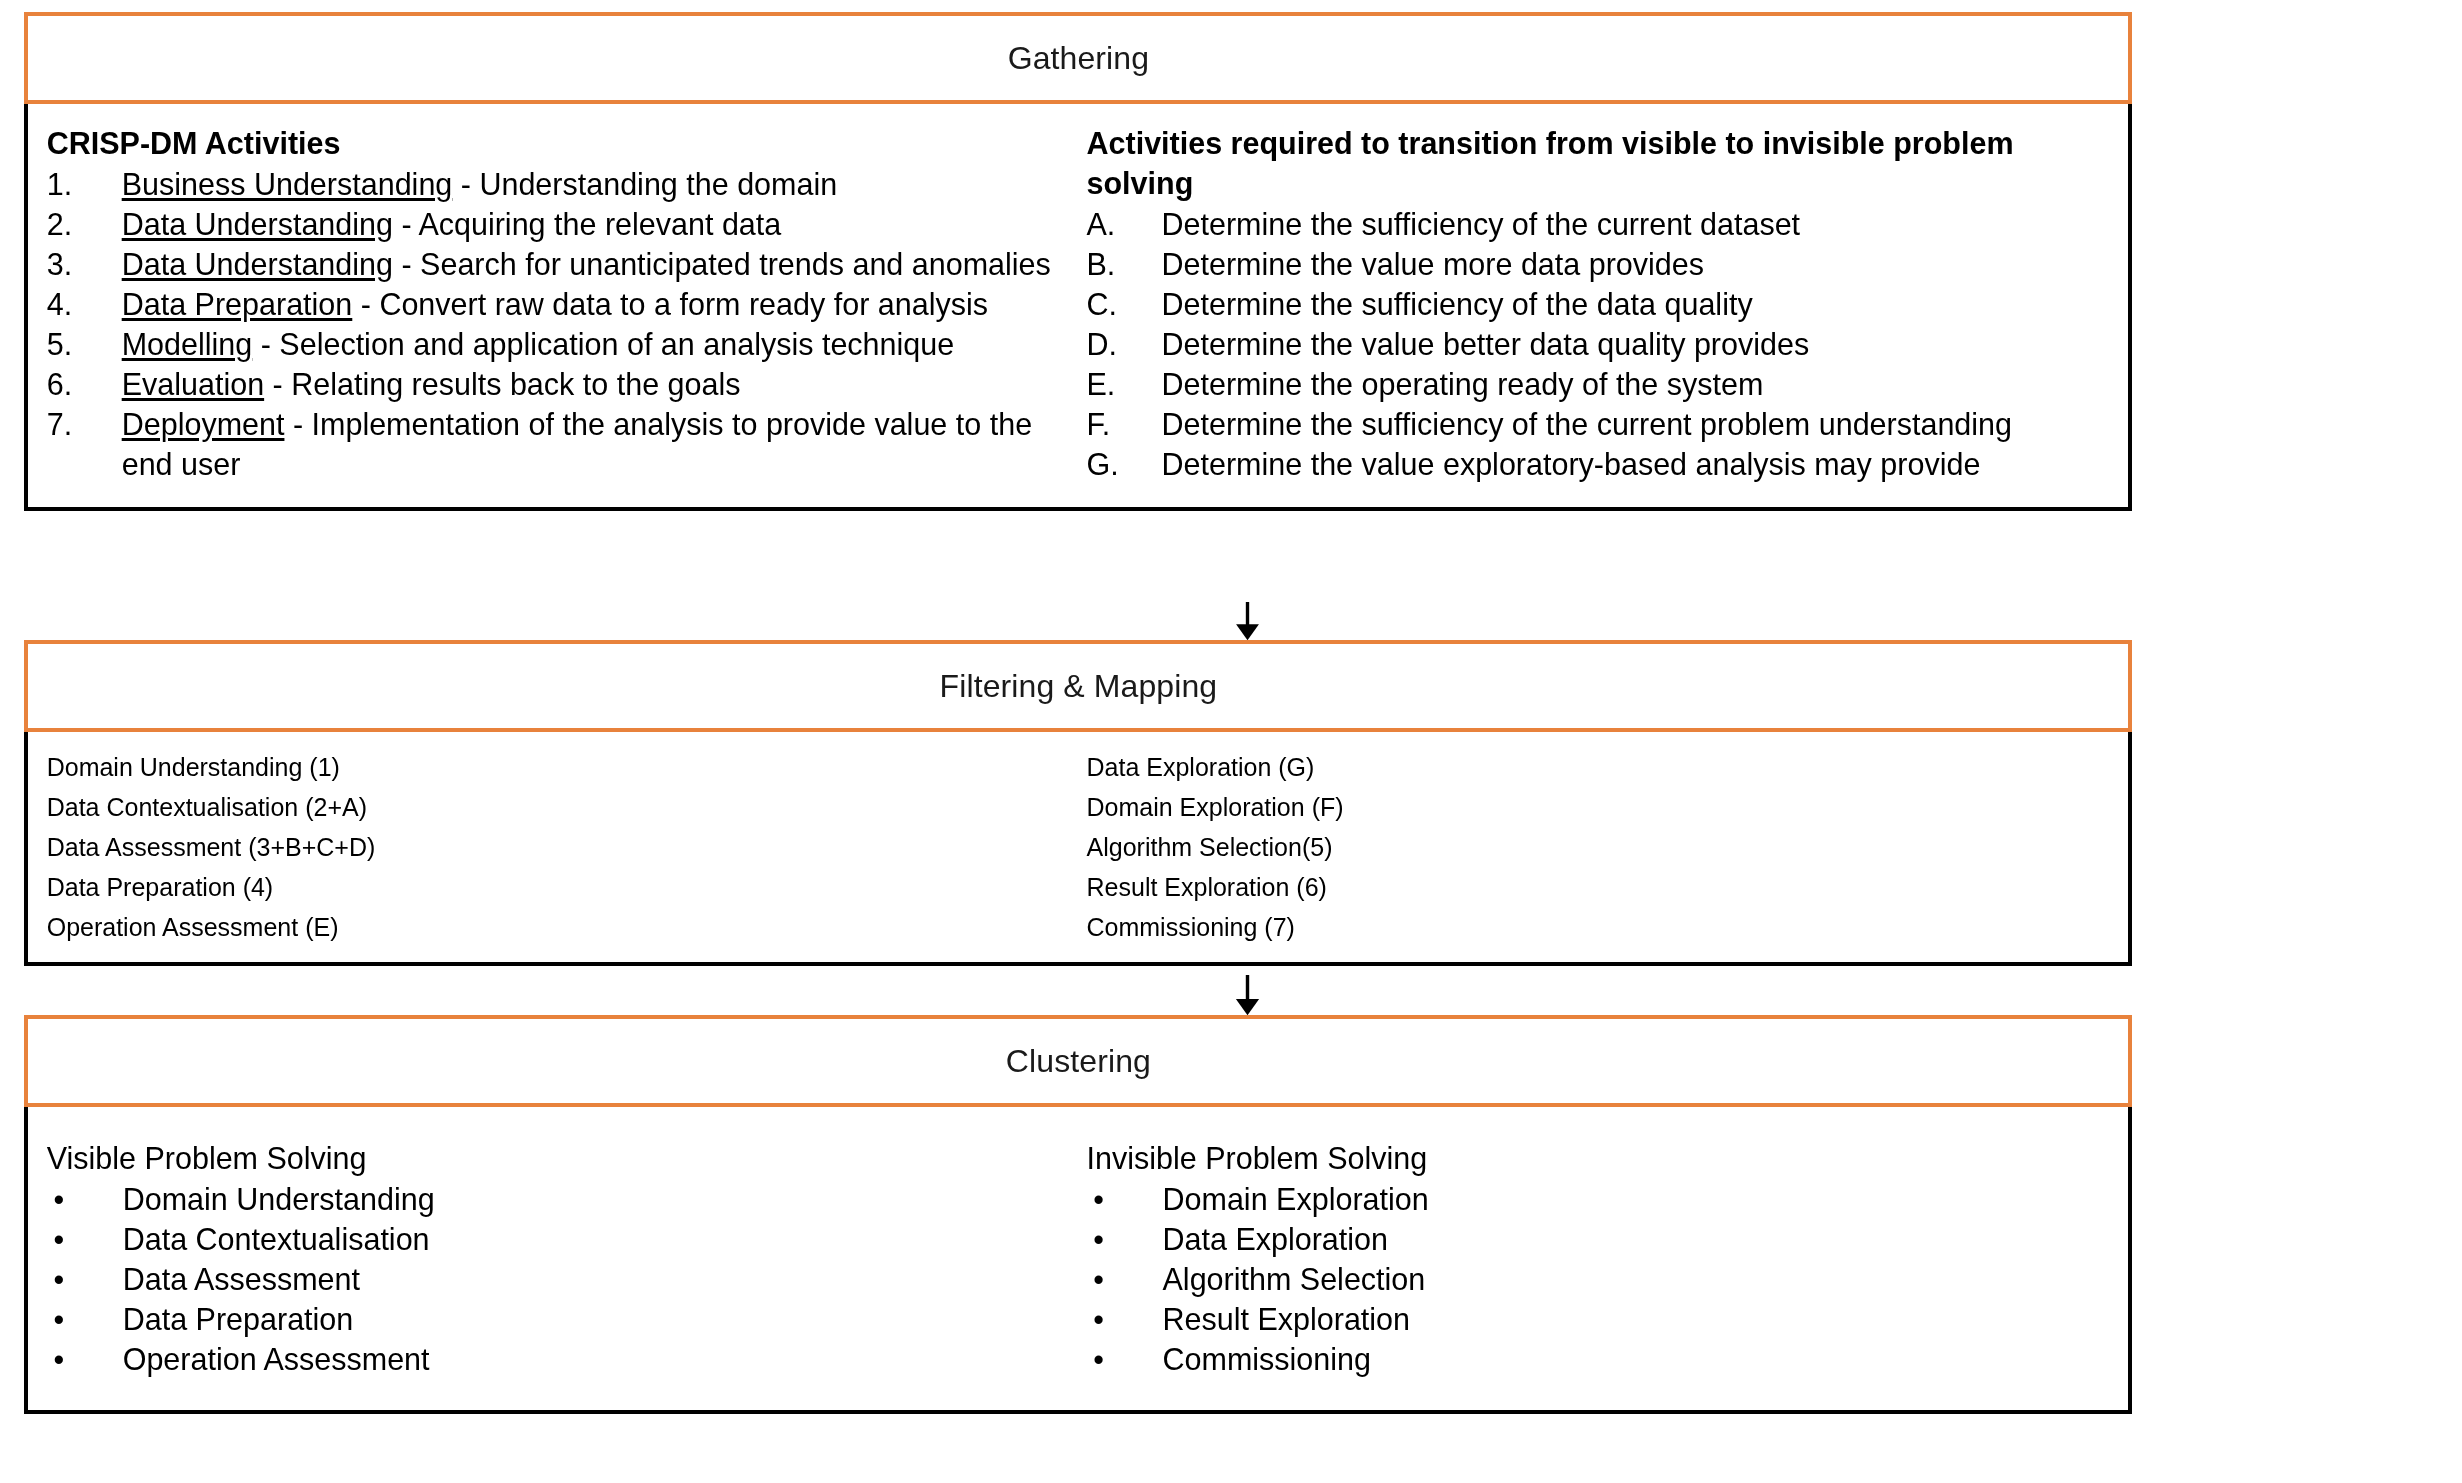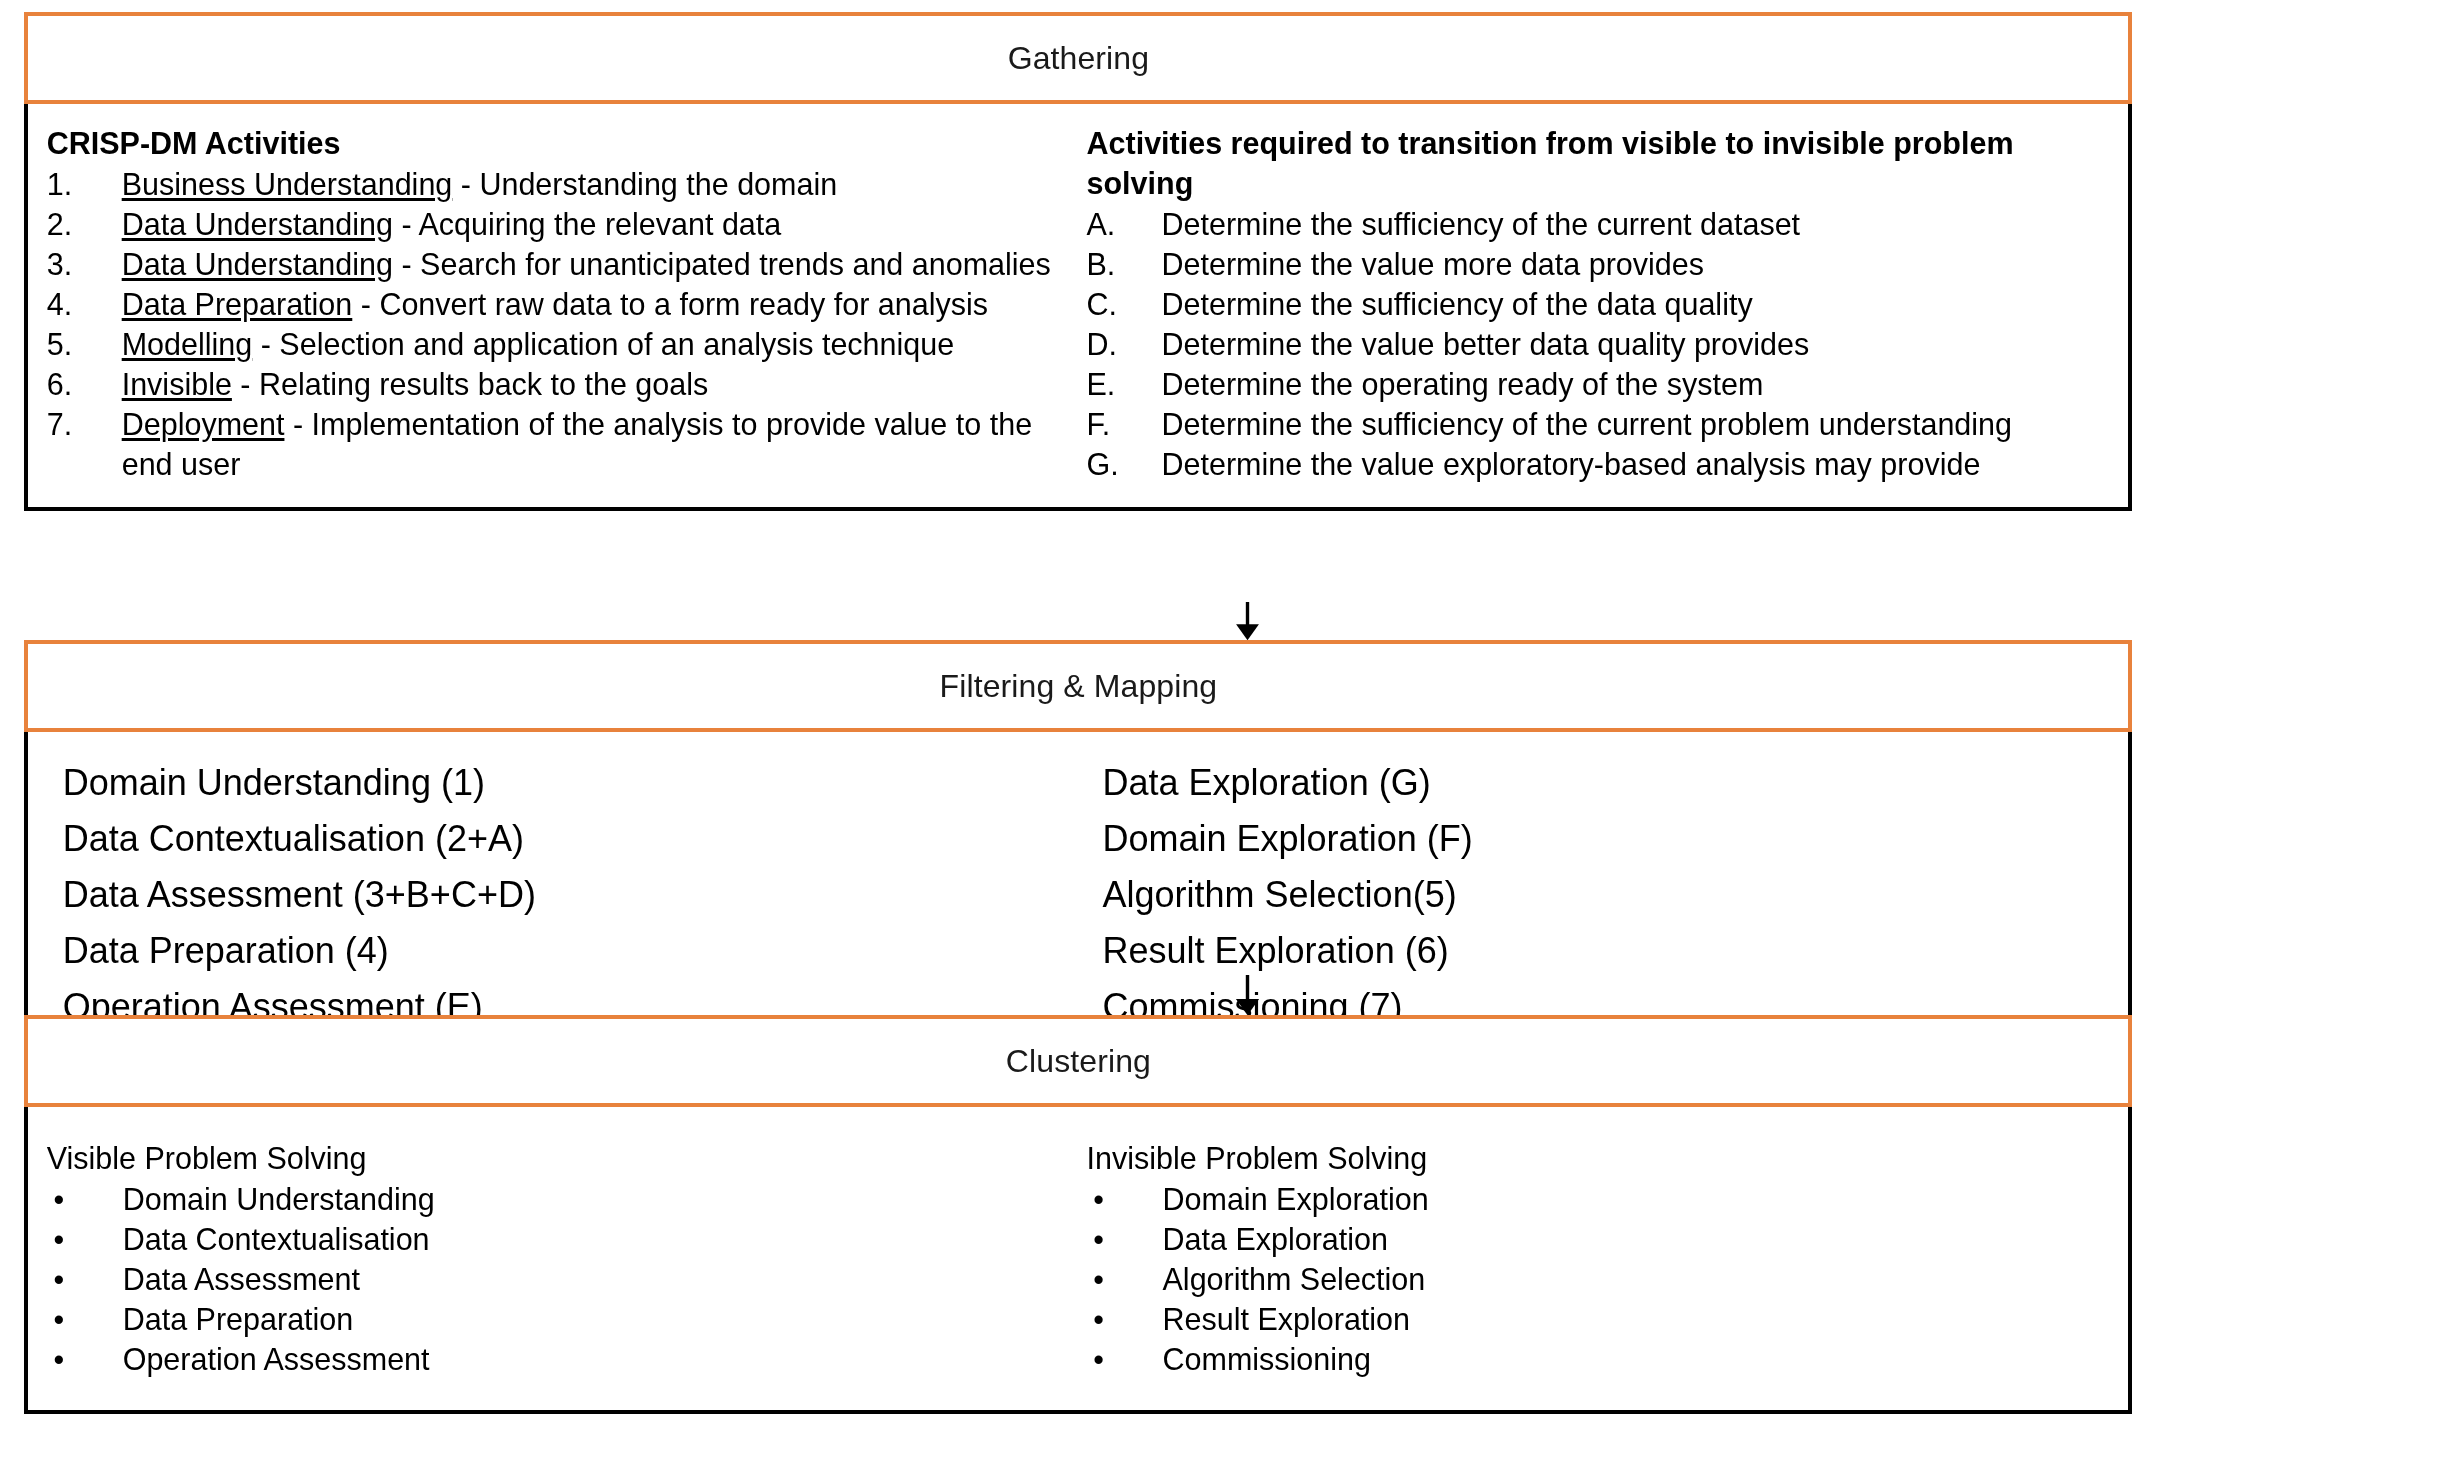--- a/index.html
+++ b/index.html
@@ -92,22 +92,22 @@
     top: 0;
     width: 62px;
     text-align: left;
     font-size: 30.5px;
     line-height: 40px;
   }
   .term { text-decoration: underline; text-underline-offset: 3.4px; }
 
   
   .plain-lines p {
-    margin: 16px;
-    font-size: 36px;
+    margin: 0;
+    font-size: 25px;
     line-height: 40px;
   }
 
   
   ul.bullet-list {
     list-style: none;
     margin: 0;
     padding: 0;
   }
   ul.bullet-list > li {
@@ -159,21 +159,21 @@
           <li>
             <span class="marker">3.</span><span class="term">Data Understanding</span><span> - Search for unanticipated trends and anomalies</span>
           </li>
           <li>
             <span class="marker">4.</span><span class="term">Data Preparation</span><span> - Convert raw data to a form ready for analysis</span>
           </li>
           <li>
             <span class="marker">5.</span><span class="term">Modelling</span><span> - Selection and application of an analysis technique</span>
           </li>
           <li>
-            <span class="marker">6.</span><span class="term">Invisible</span><span> - Relating results back to the goals</span>
+            <span class="marker">6.</span><span class="term">Evaluation</span><span> - Relating results back to the goals</span>
           </li>
           <li>
             <span class="marker">7.</span><span class="term">Deployment</span><span> - Implementation of the analysis to provide value to the end user</span>
           </li>
         </ol>
       </div>
 
       <div class="col col-right">
         <div class="col-title">Activities required to transition from visible to invisible problem solving</div>
         <ol class="marker-list">

